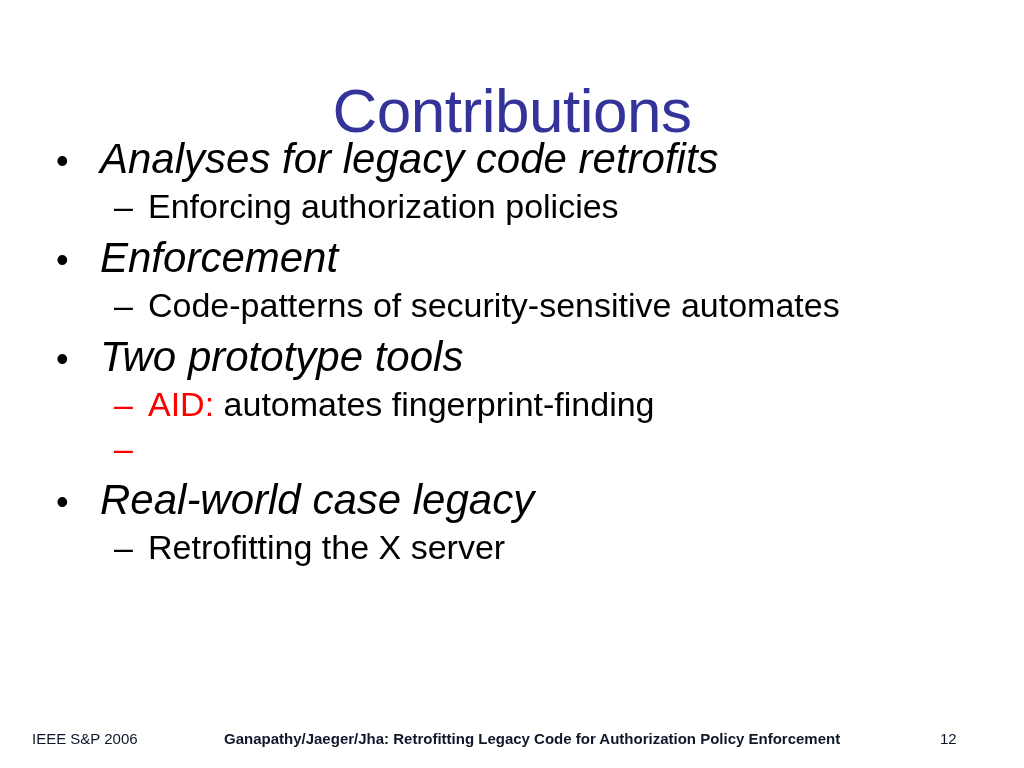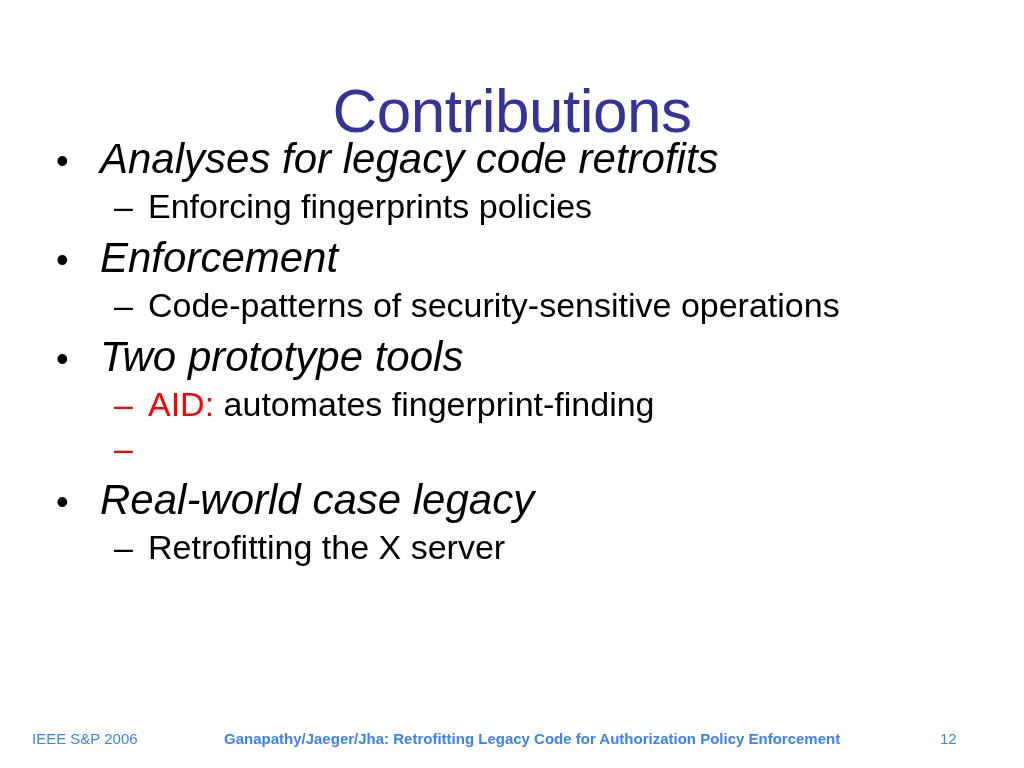--- a/index.html
+++ b/index.html
@@ -102,21 +102,21 @@
 
   
   .footer {
     position: absolute;
     left: 0;
     bottom: 18px;
     width: 1024px;
     height: 22px;
     font-size: 15px;
     line-height: 22px;
-    color: #3b82f6;
+    color: #0f172a;
     white-space: nowrap;
   }
   .footer .f-left {
     position: absolute;
     left: 32px;
     top: 0;
   }
   .footer .f-center {
     position: absolute;
     left: 224px;
@@ -138,32 +138,32 @@
 
   <div class="body-area">
 
     <div class="group">
       <div class="bullet-l1">
         <span class="marker">•</span>
         <span class="txt">Analyses for legacy code retrofits</span>
       </div>
       <div class="bullet-l2">
         <span class="marker">–</span>
-        <span class="txt">Enforcing fingerprints policies</span>
+        <span class="txt">Enforcing authorization policies</span>
       </div>
     </div>
 
     <div class="group">
       <div class="bullet-l1">
         <span class="marker">•</span>
         <span class="txt">Enforcement</span>
       </div>
       <div class="bullet-l2">
         <span class="marker">–</span>
-        <span class="txt">Code-patterns of security-sensitive operations</span>
+        <span class="txt">Code-patterns of security-sensitive automates</span>
       </div>
     </div>
 
     <div class="group">
       <div class="bullet-l1">
         <span class="marker">•</span>
         <span class="txt">Two prototype tools</span>
       </div>
 
       <div class="bullet-l2">

